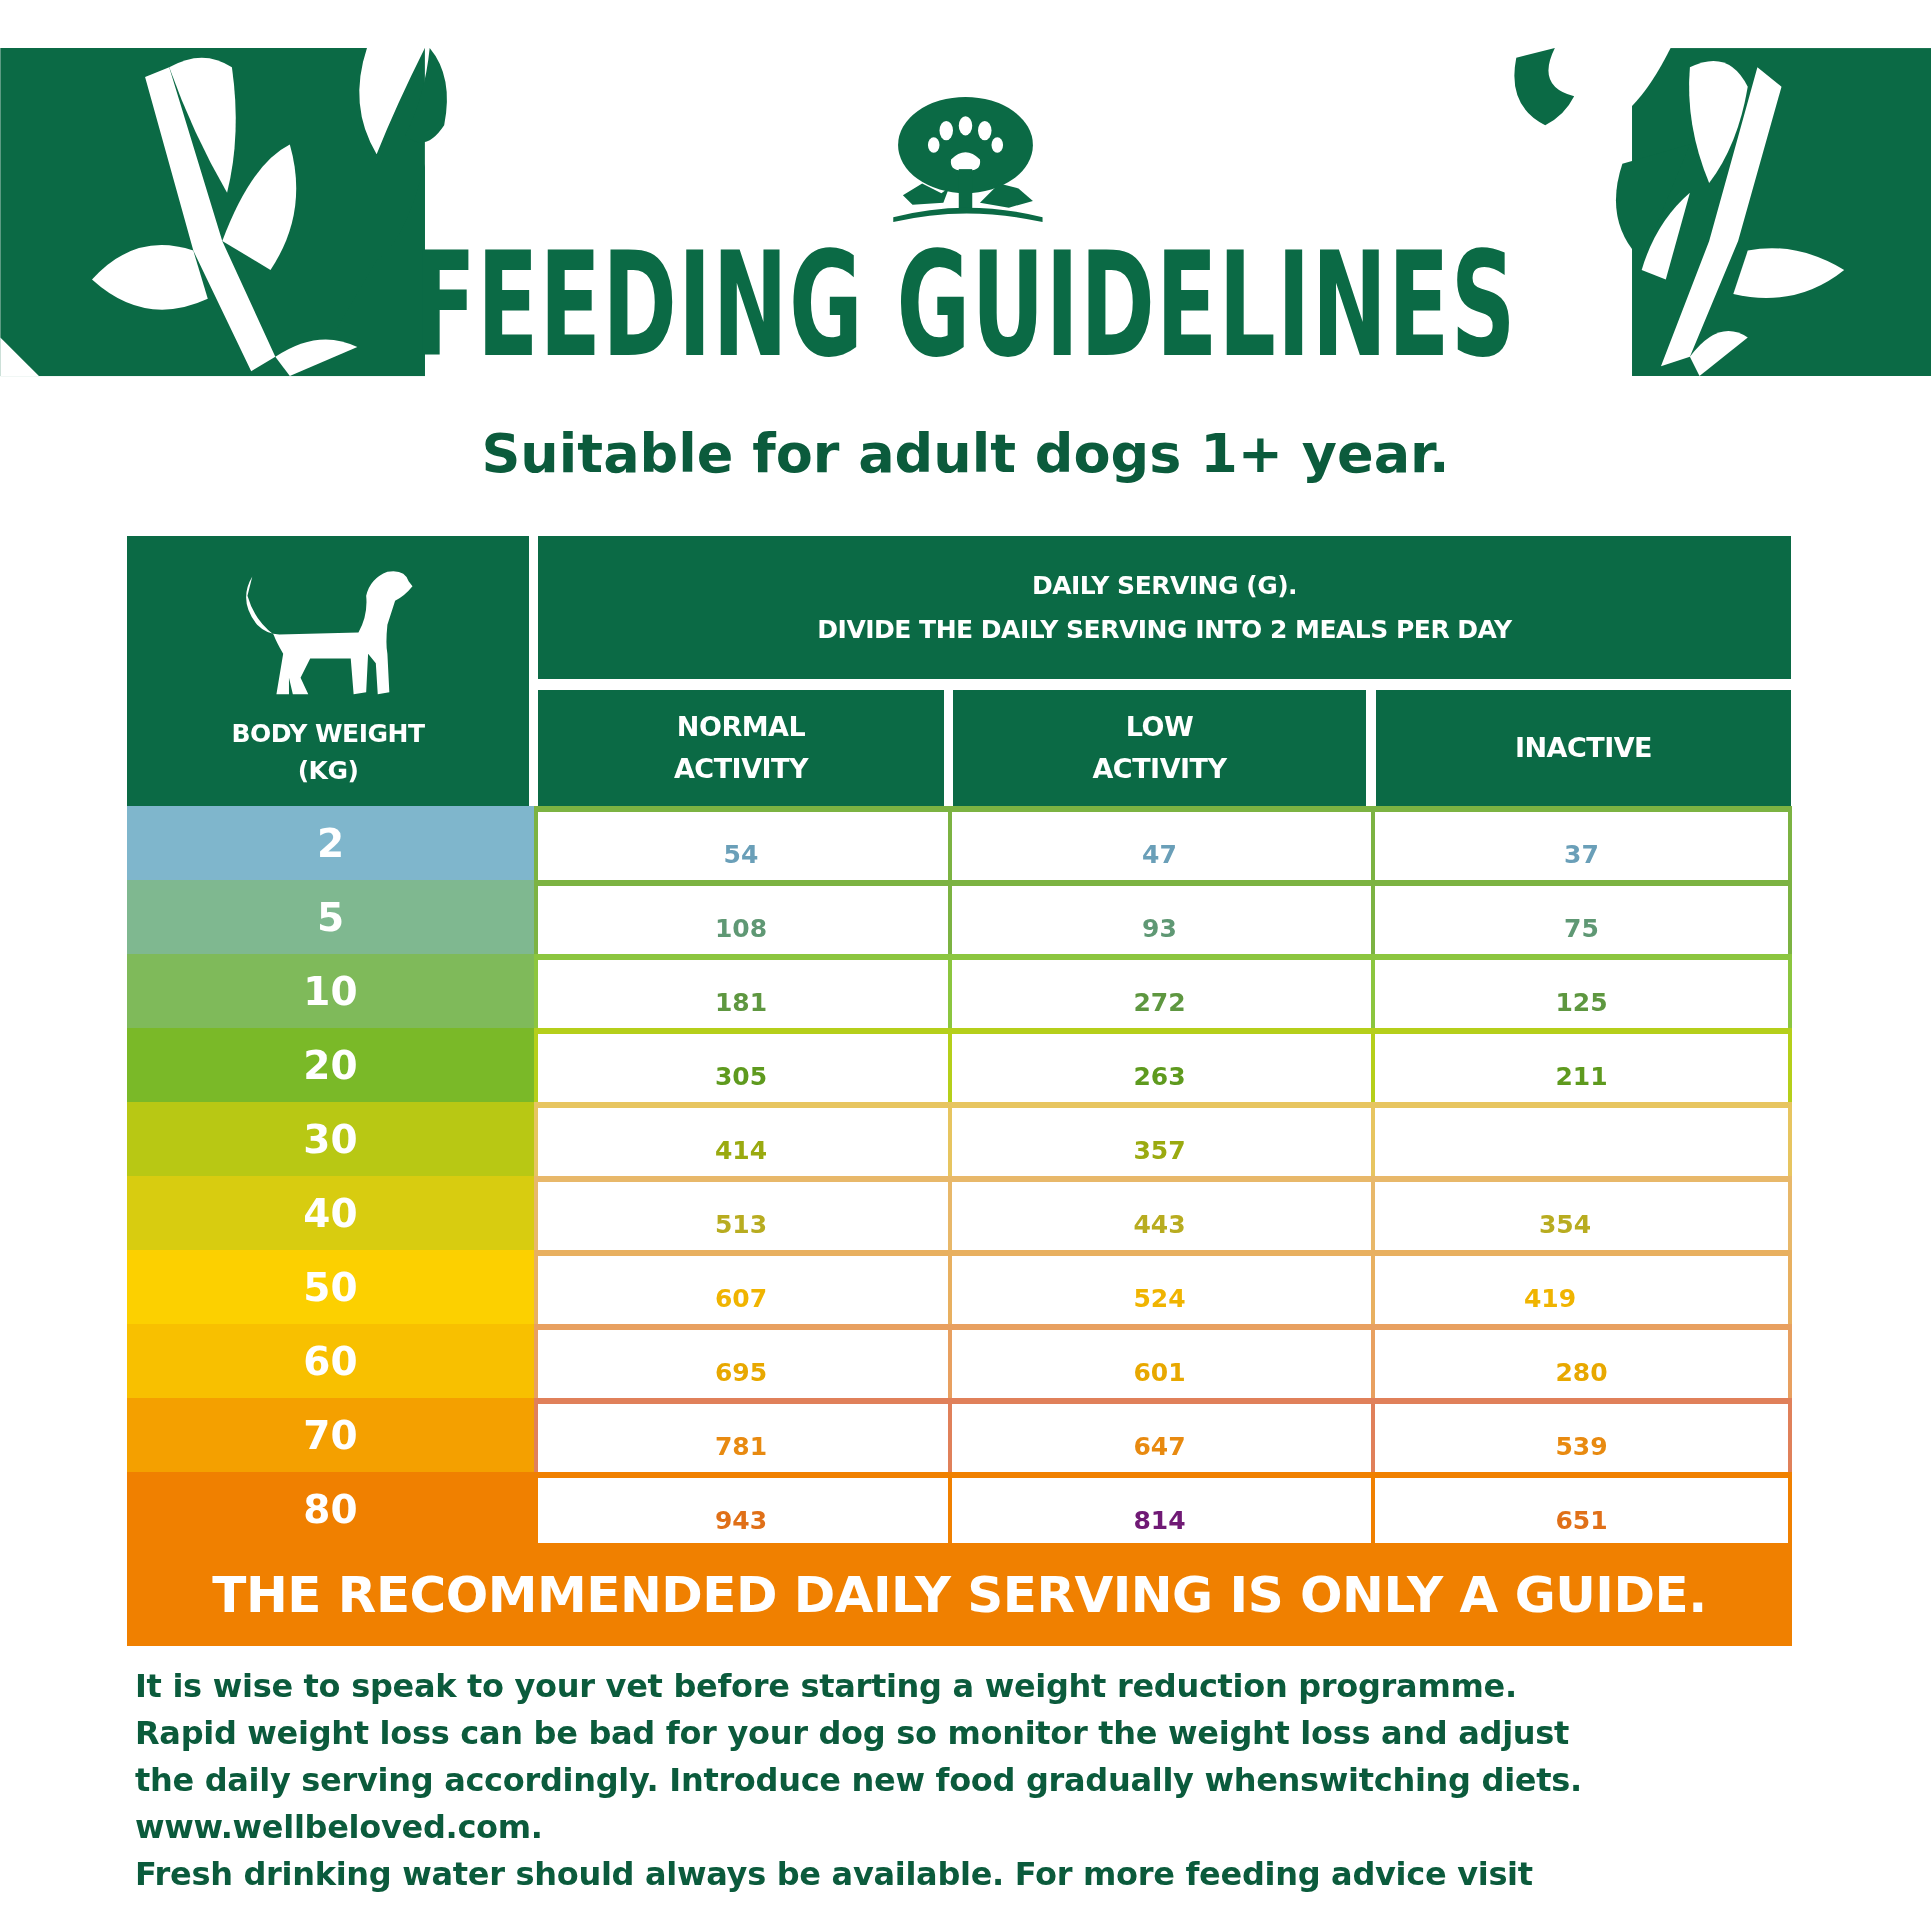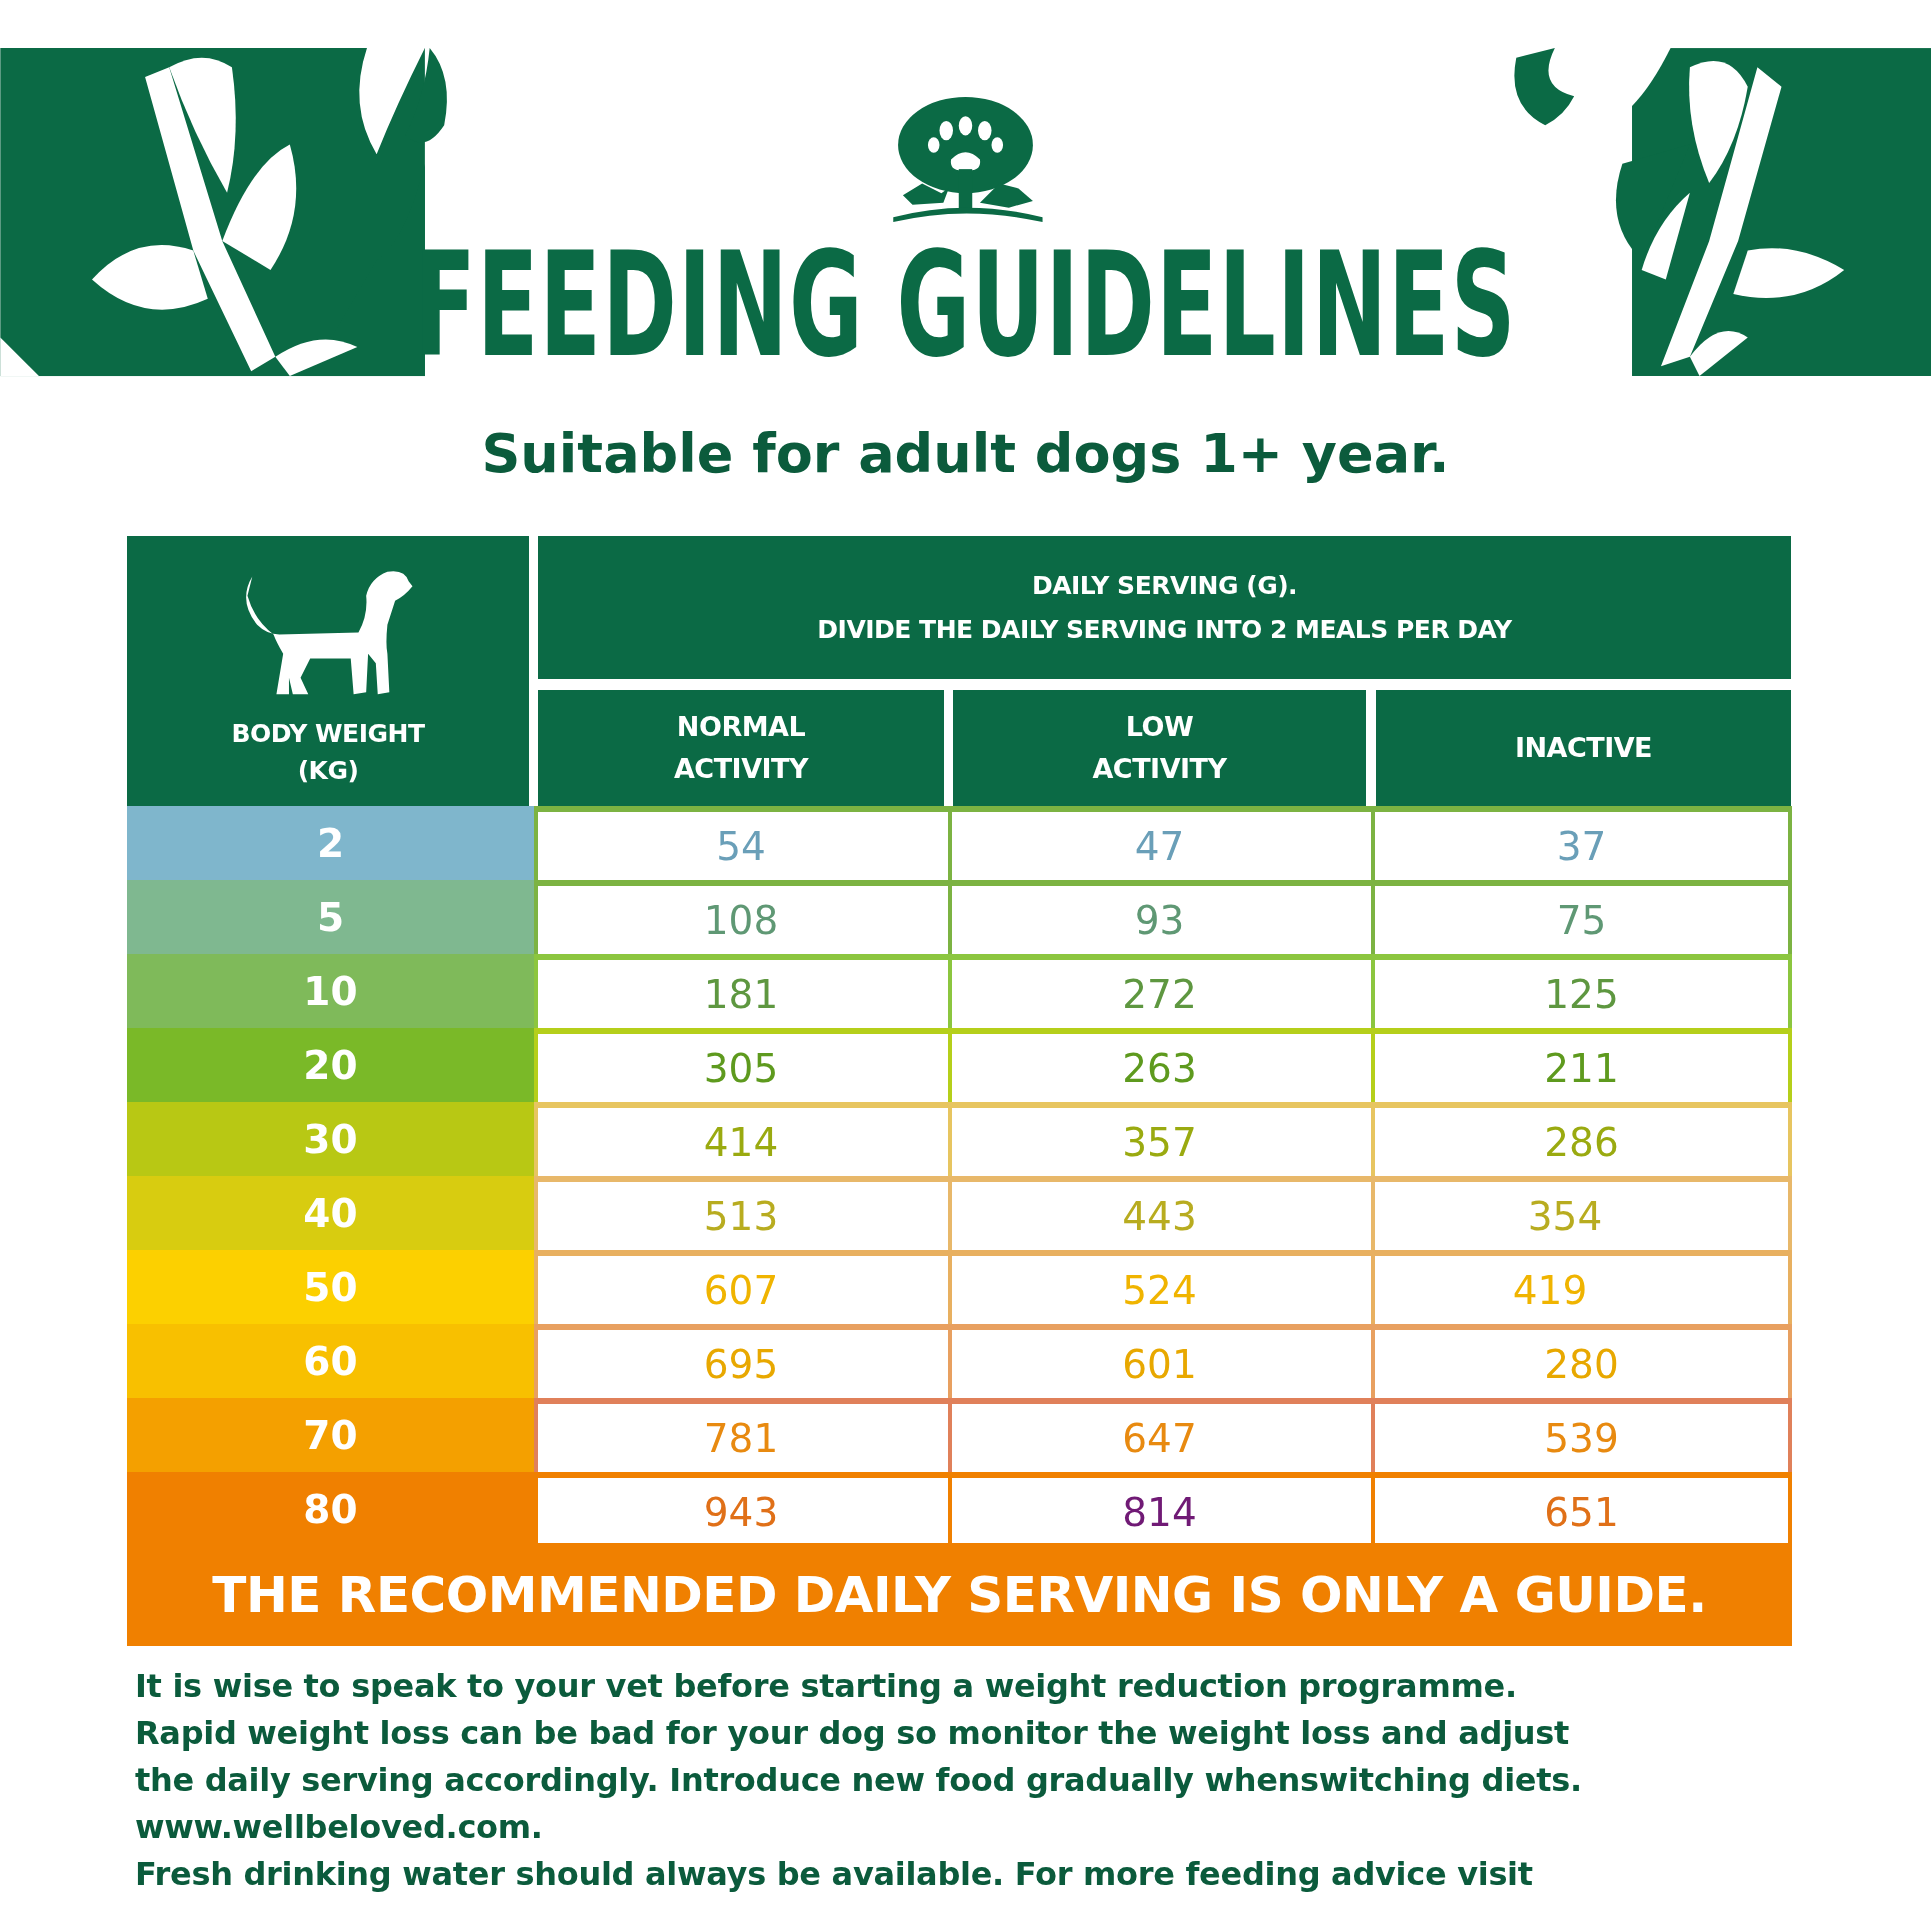--- a/index.html
+++ b/index.html
@@ -35,22 +35,22 @@
     position:absolute; top:154px; height:116px; background:#0b6a45; color:#fff;
     display:flex; flex-direction:column; align-items:center; justify-content:center;
     font-weight:bold; font-size:27px; line-height:42px; letter-spacing:-0.5px; text-align:center;
   }
   .row { position:relative; height:74px; }
   .wcell {
     position:absolute; left:0; top:0; width:407px; height:100%;
     color:#fff; font-weight:bold; font-size:39px; display:flex; align-items:center; justify-content:center;
   }
   .vcell {
-    position:absolute; top:6px; height:calc(100% - 5.8px); background:#fff;
-    display:flex; align-items:center; justify-content:center; font-size:39px; font-weight:normal;
+    position:absolute; top:14px; height:calc(100% - 5.8px); background:#fff;
+    display:flex; align-items:center; justify-content:center; font-size:25px; font-weight:bold;
   }
   .rowline { position:absolute; left:407px; right:0; top:0; height:5.8px; }
   .vline { position:absolute; top:0; width:3.9px; height:100%; }
   .banner {
     position:absolute; left:127px; top:1543px; width:1665px; height:103px; background:#f08000;
     color:#fff; font-weight:bold; font-size:50px; display:flex; align-items:center; justify-content:center;
     letter-spacing:-0.5px;
   }
   .note {
     position:absolute; left:135px; top:1663px; width:1661px; color:#0b5b3c;
@@ -176,21 +176,20 @@
       </div>
       <div class="row">
         <div class="wcell" style="background:#b8c814">30</div>
         <div class="rowline" style="background:#e7c560"></div>
         <div class="vline" style="left:407px;background:#e7c560"></div>
         <div class="vline" style="left:821px;background:#e7c560"></div>
         <div class="vline" style="left:1244px;background:#e7c560"></div>
         <div class="vline" style="left:1661px;background:#e7c560"></div>
         <div class="vcell" style="left:411px;width:406px;color:#9aaa10">414</div>
         <div class="vcell" style="left:826px;width:413px;color:#9aaa10">357</div>
-        <div class="vcell" style="left:1249px;width:411px;color:#9aaa10">286</div>
       </div>
       <div class="row">
         <div class="wcell" style="background:#d8cc10">40</div>
         <div class="rowline" style="background:#e8b86a"></div>
         <div class="vline" style="left:407px;background:#e8b86a"></div>
         <div class="vline" style="left:821px;background:#e8b86a"></div>
         <div class="vline" style="left:1244px;background:#e8b86a"></div>
         <div class="vline" style="left:1661px;background:#e8b86a"></div>
         <div class="vcell" style="left:411px;width:406px;color:#b8ac20">513</div>
         <div class="vcell" style="left:826px;width:413px;color:#b8ac20">443</div>

